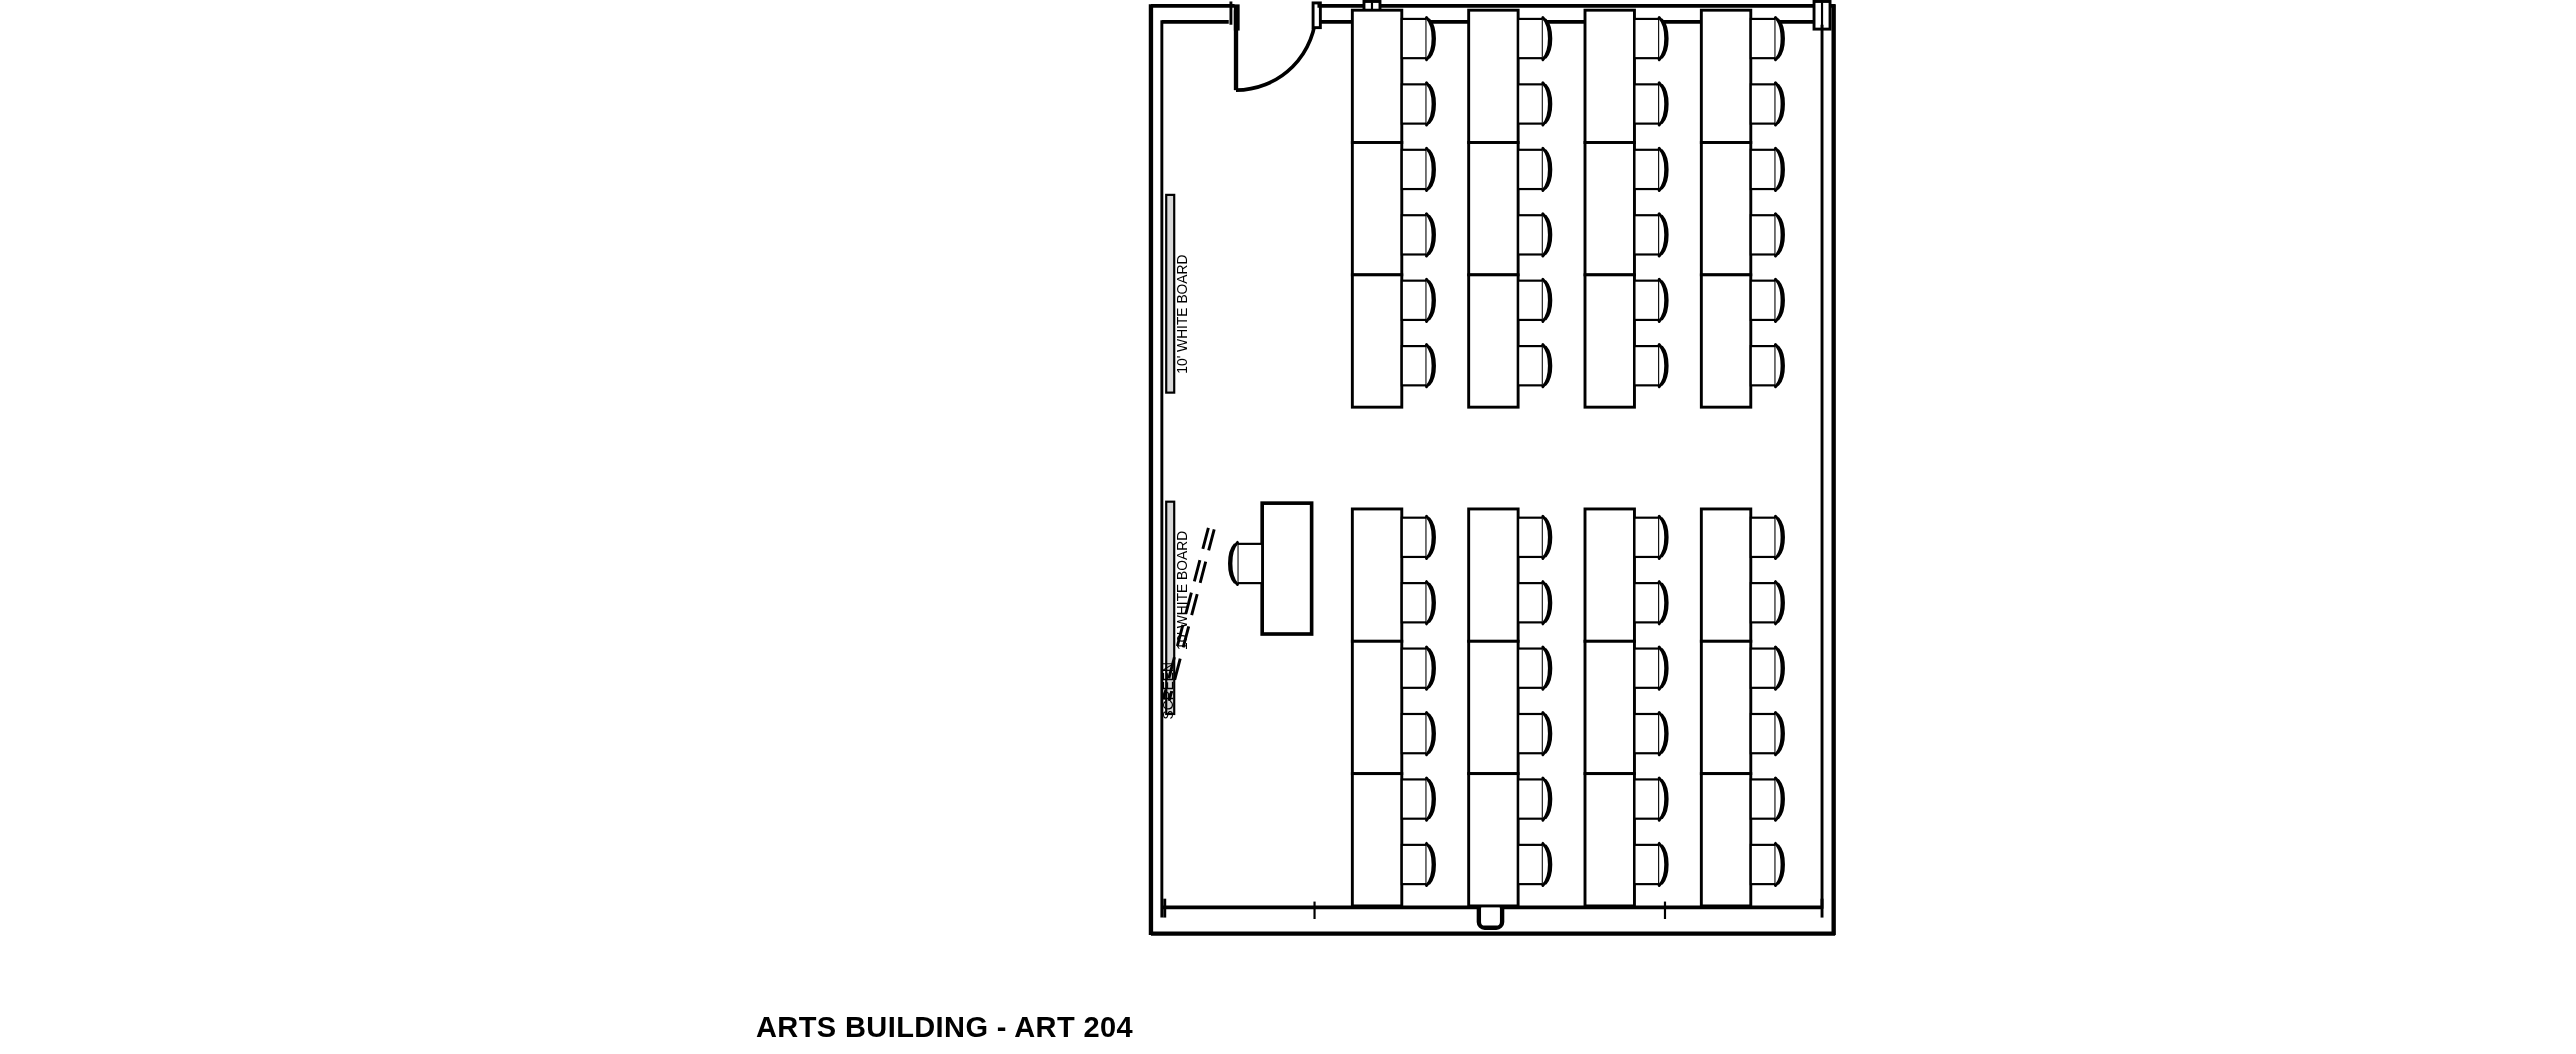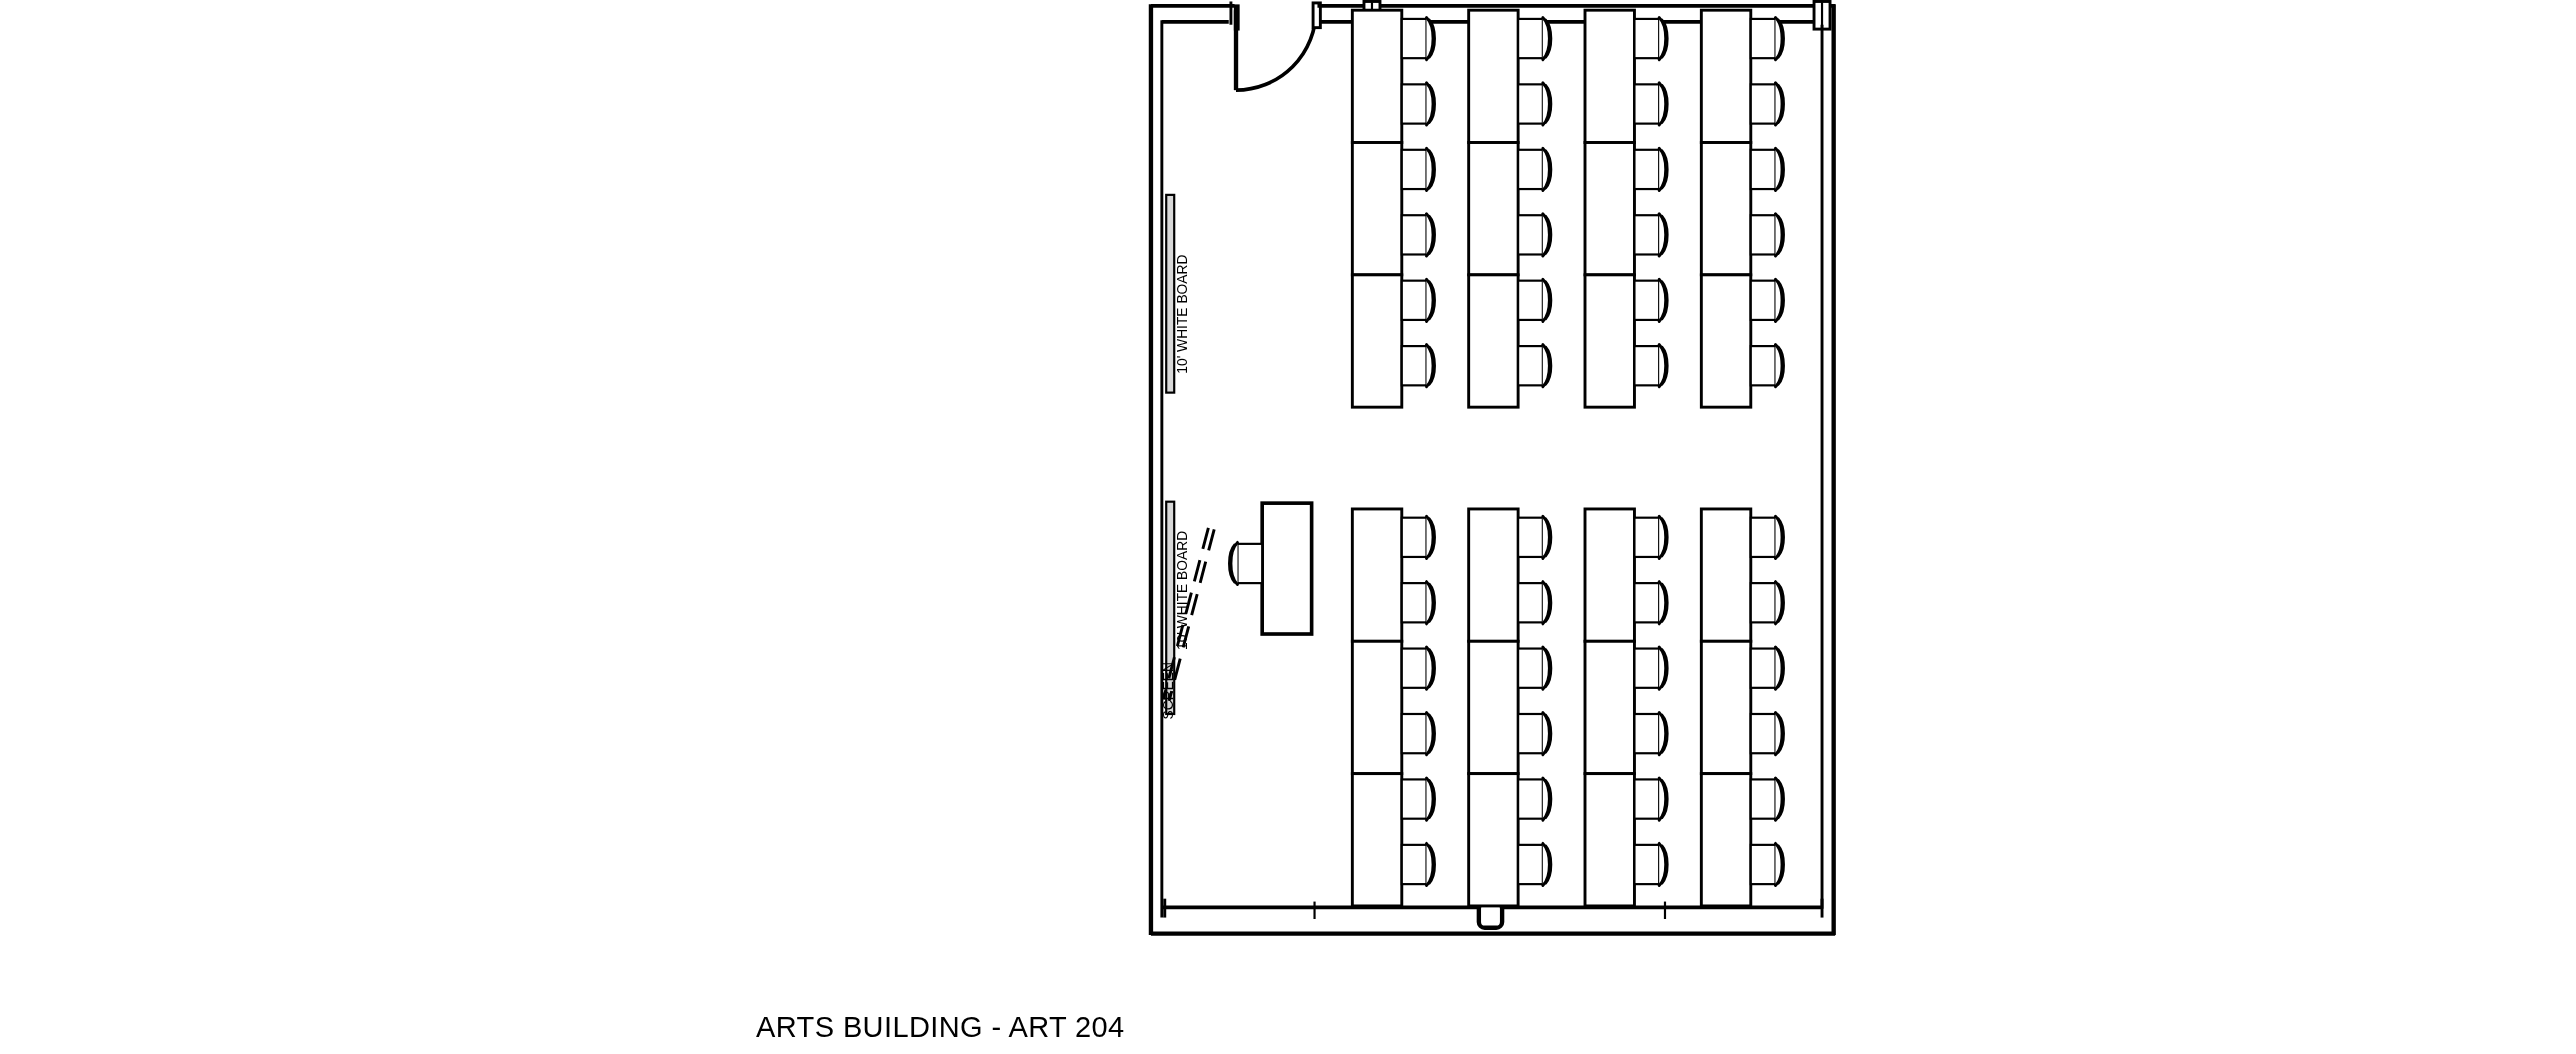--- a/index.html
+++ b/index.html
@@ -29,21 +29,21 @@
   .caption-layer {
     position: absolute;
     left: 756px;
     top: 1011px;
     width: 654px;
     height: 44px;
   }
   .plan-caption {
     font-family: "Liberation Sans", sans-serif;
     font-size: 29px;
-    font-weight: 400;
+    font-weight: 700;
     letter-spacing: 0.4px;
     color: #000000;
     white-space: nowrap;
     line-height: 32px;
   }
 </style>
 </head>
 <body>
 
 <div id="plan-root">

